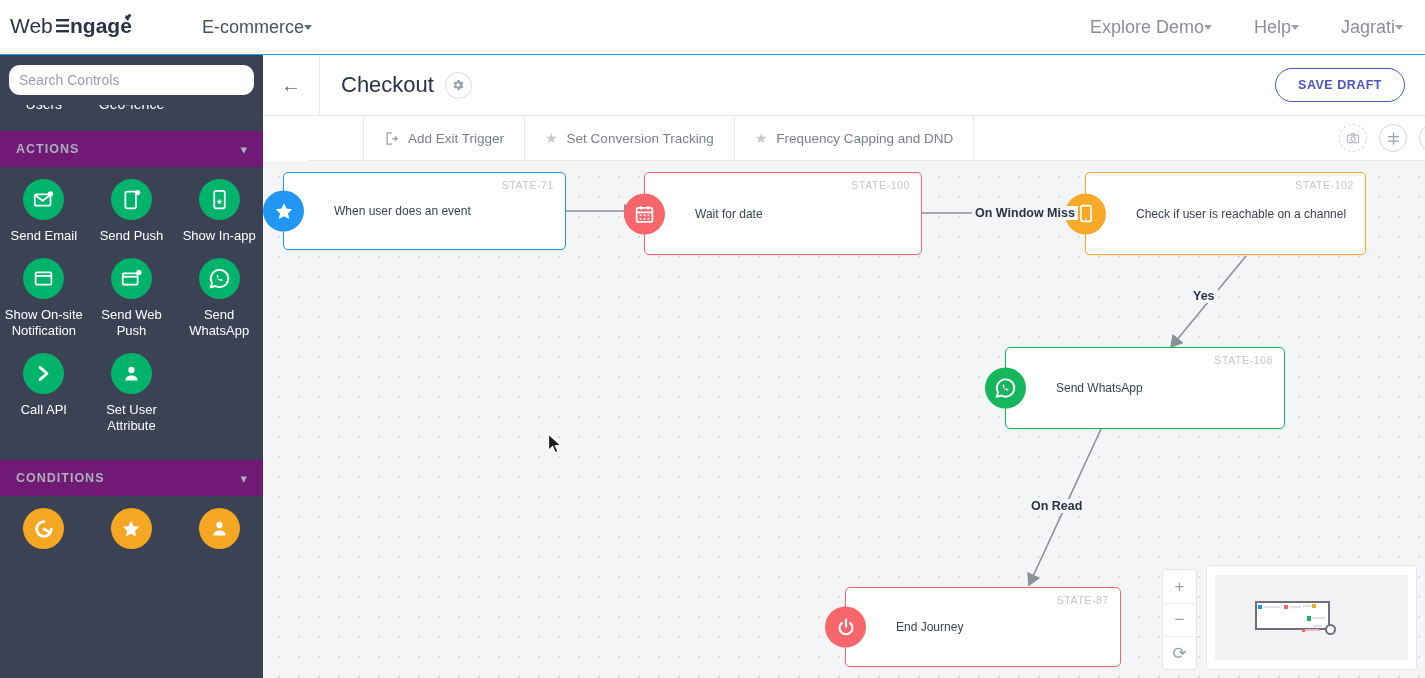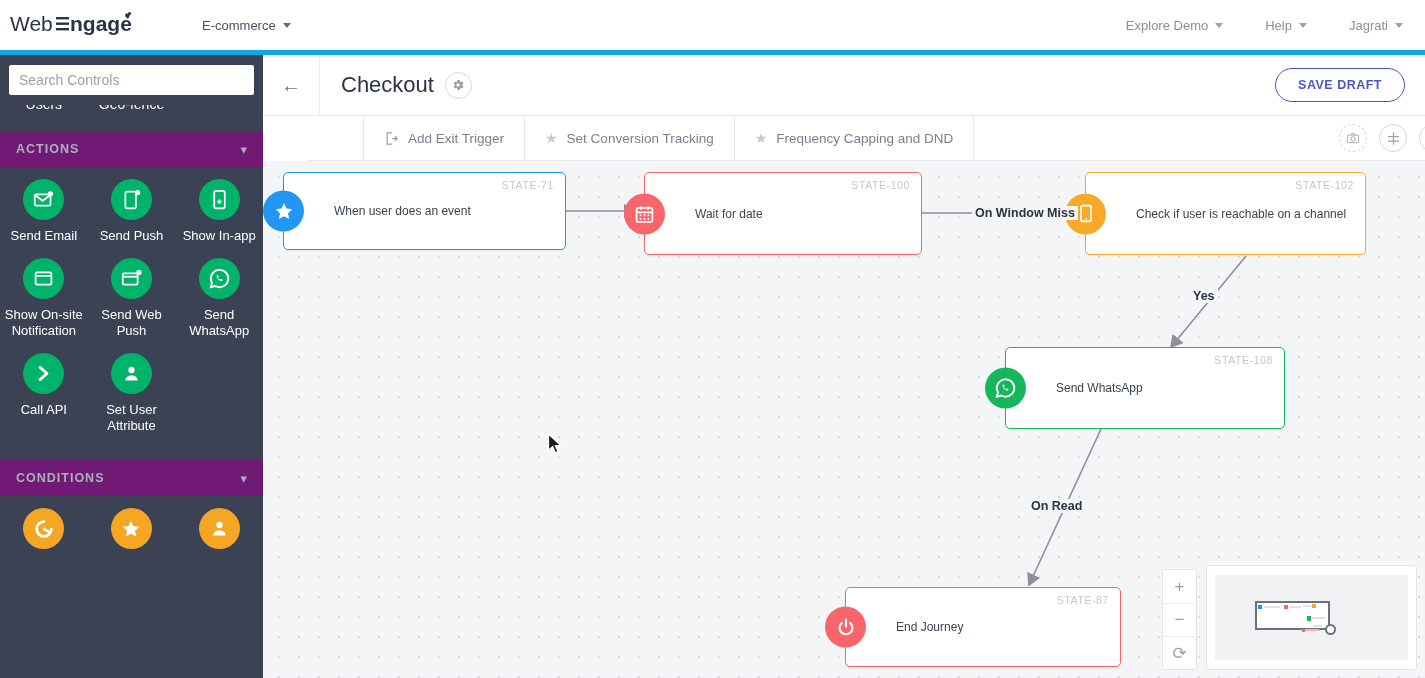--- a/index.html
+++ b/index.html
@@ -8,44 +8,44 @@
     overflow: hidden;
     font-family: "Liberation Sans", sans-serif;
     background: #ffffff;
   }
   #app { position: relative; width: 1425px; height: 678px; overflow: hidden; }
 
   
   .topbar {
     position: absolute; top: 0; left: 0; width: 1425px; height: 55px;
     background: #ffffff; display: flex; align-items: center;
-    border-bottom: 5px solid #0ea5e9; z-index: 40;
+    border-bottom: 1px solid #0ea5e9; z-index: 40;
   }
   .logo-wrap { margin-left: 10px; width: 130px; height: 40px; display:flex; align-items:center; }
   .topnav-item {
-    font-size: 13px; color: #8b8f99; display: flex; align-items: center; gap: 7px;
+    font-size: 18px; color: #8b8f99; display: flex; align-items: center; 
     cursor: pointer; white-space: nowrap;
   }
   .topnav-item.dark { color: #4a5164; }
   .caret {
     width: 0; height: 0; border-left: 4.5px solid transparent;
     border-right: 4.5px solid transparent; border-top: 5px solid currentColor;
     opacity: .85;
   }
   .ecom { position: absolute; left: 202px; }
   .topright { position: absolute; right: 22px; display: flex; align-items: center; gap: 42px; }
 
   
   .sidebar {
     position: absolute; top: 55px; left: 0; width: 263px; height: 623px;
     background: #3b4254; overflow: hidden; z-index: 30;
   }
   .search-wrap { padding: 10px 9px 0 9px; background: #3b4254; position: relative; z-index: 5; }
   .search-input {
-    width: 100%; height: 30px; border: none; border-radius: 2px;
+    width: 100%; height: 30px; border: none; border-radius: 11px;
     padding: 0 10px; font-size: 14px; color: #5c6270;
     font-family: "Liberation Sans", sans-serif; outline: none; background: #fff;
   }
   .search-input::placeholder { color: #9aa0aa; }
 
   .scroll-area { position: absolute; top: 50px; left: 0; width: 263px; height: 573px; overflow: hidden; }
   .clip-row { display: flex; height: 18px; overflow: hidden; }
   .clip-row .cl { flex: 1; text-align: center; font-size: 14px; color: #fff; line-height: 13px; margin-top: -7px; }
 
   .section-head {

